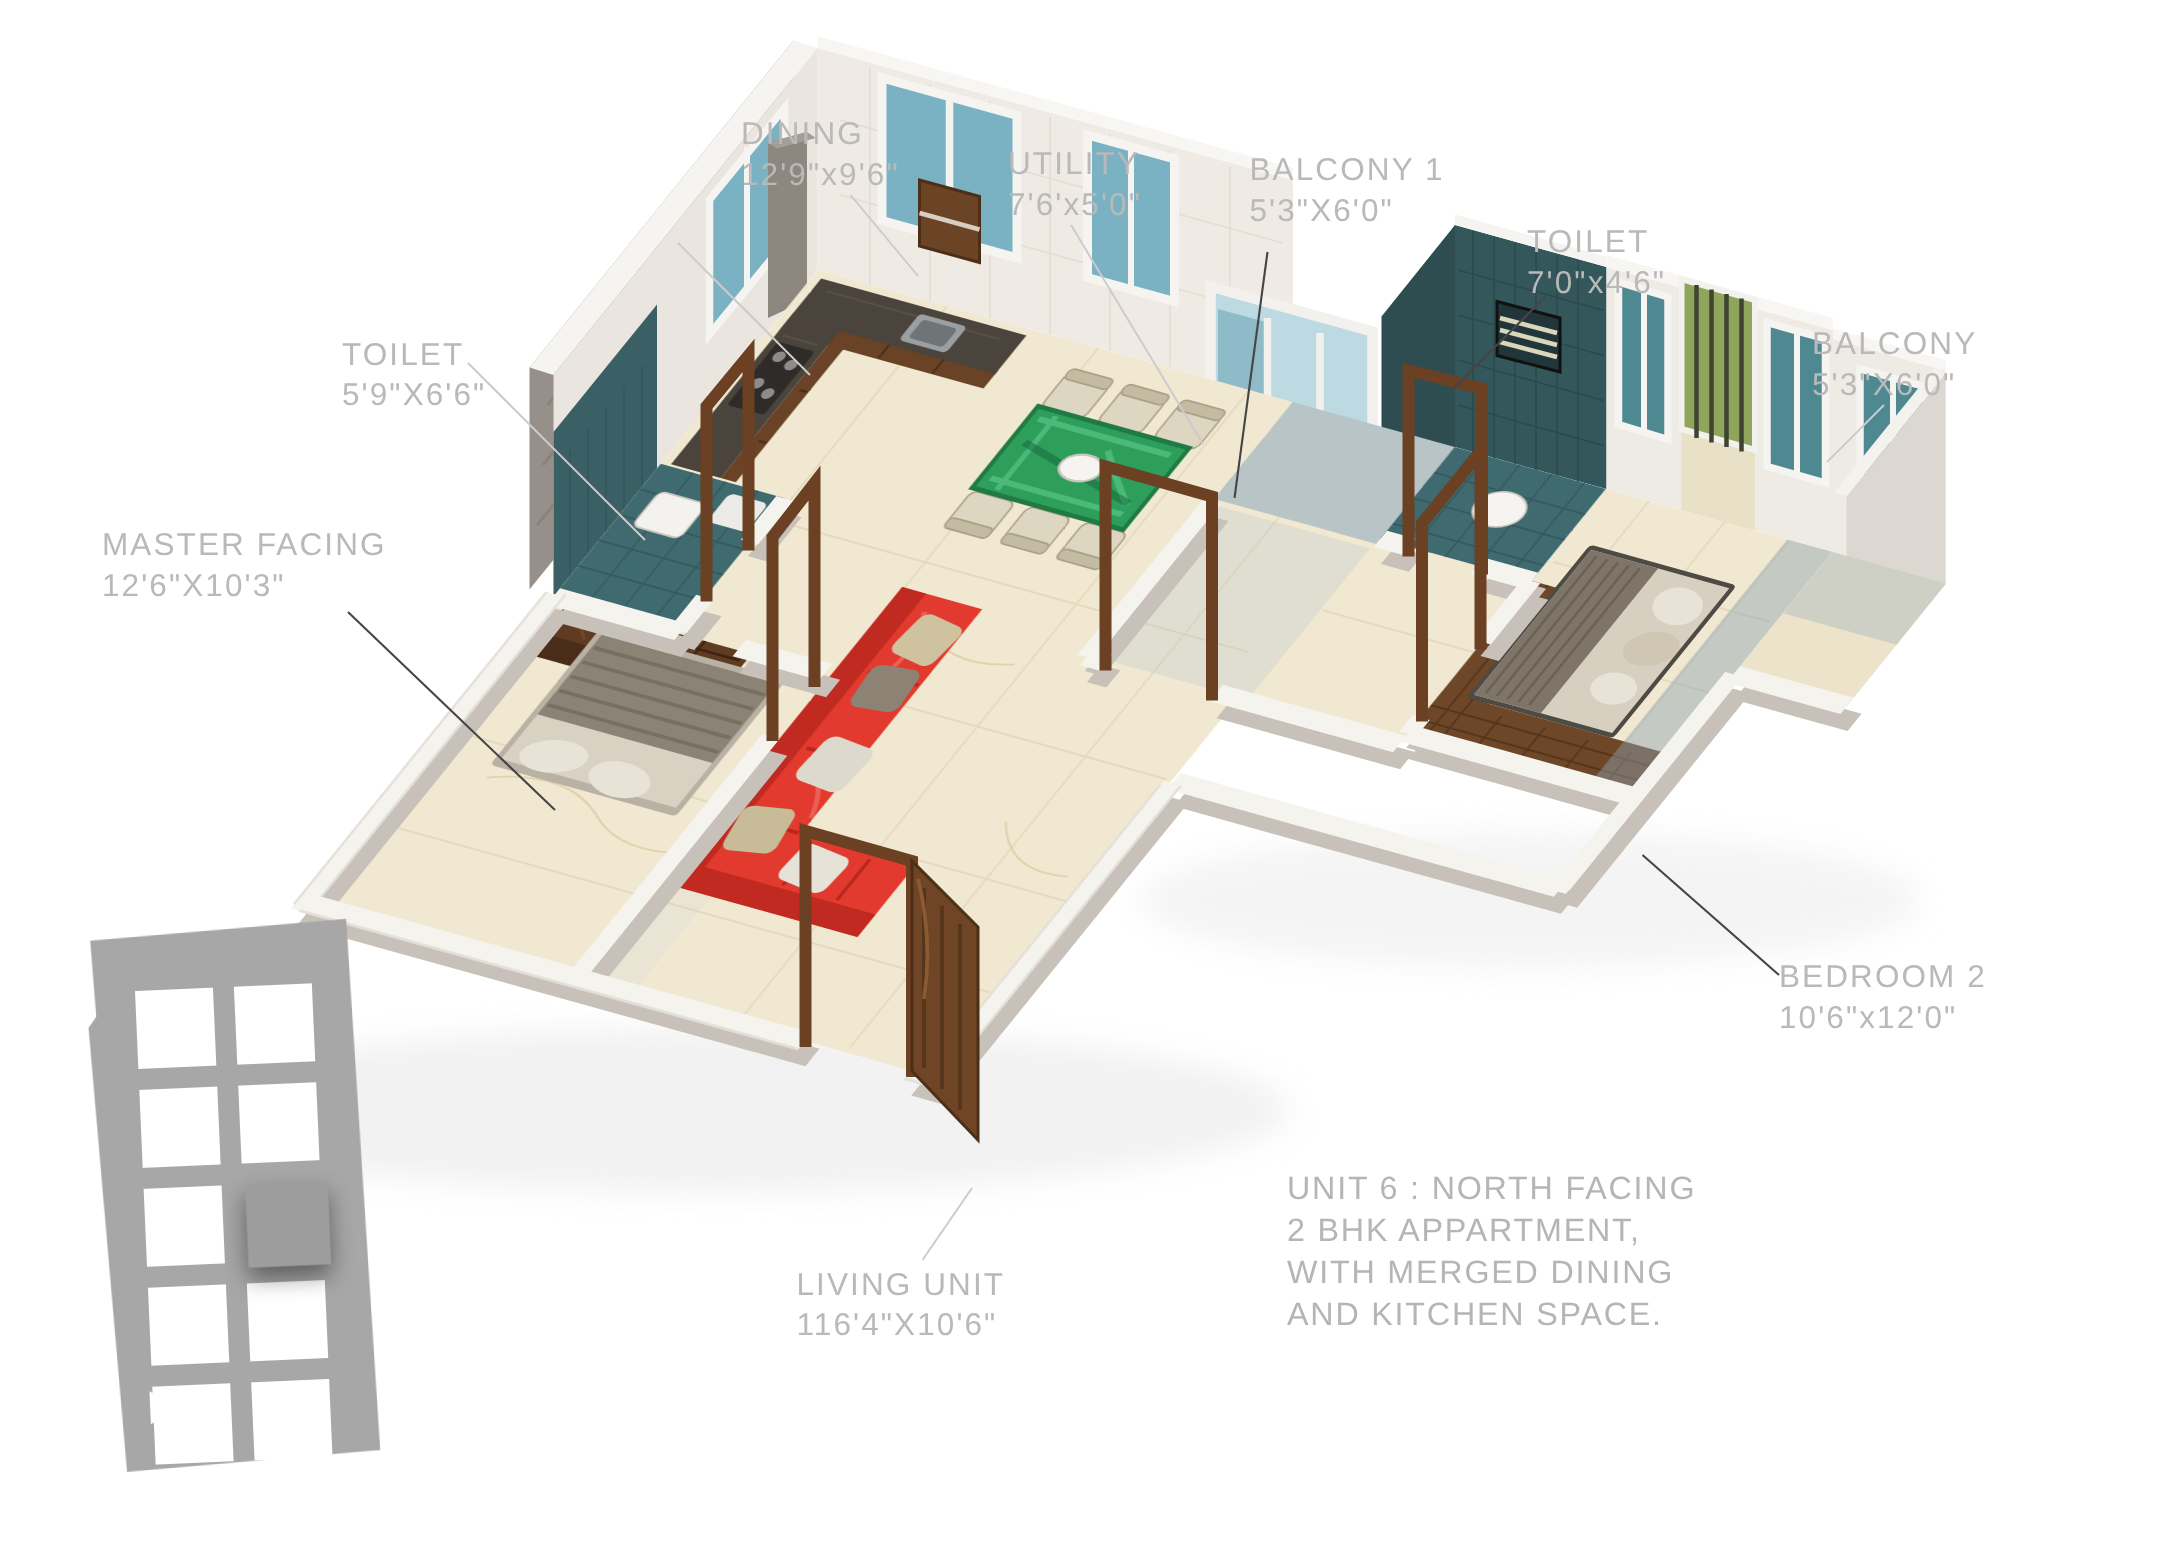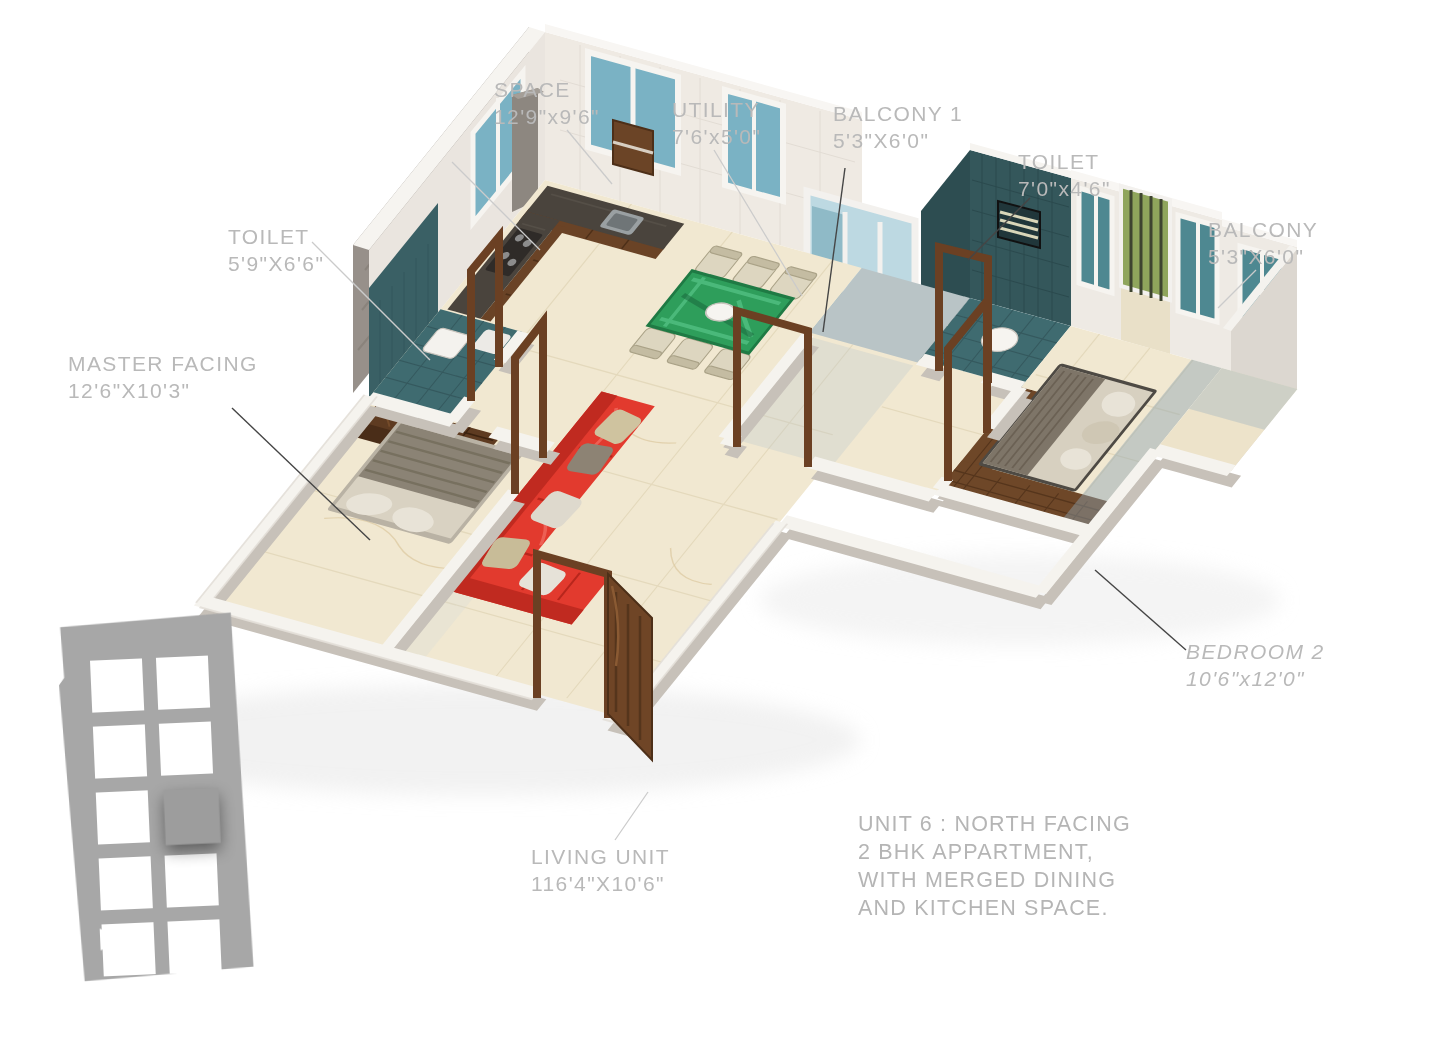--- a/index.html
+++ b/index.html
@@ -322,21 +322,21 @@
       <g stroke="#454545" stroke-width="1.4">
         <line x1="845" y1="168" x2="823" y2="332"></line>
         <line x1="1030" y1="198" x2="968" y2="260"></line>
         <line x1="232" y1="408" x2="370" y2="540"></line>
         <line x1="1186" y1="650" x2="1095" y2="570"></line>
       </g>
     </g>
   </svg>
 
   <div class="lbl" style="left:494px;top:76px;">
-    <span>SPACE</span>
+    <span>DINING</span>
     <span class="dims">12'9"x9'6"</span>
   </div>
   <div class="lbl" style="left:672px;top:96px;">
     <span>UTILITY</span>
     <span class="dims">7'6'x5'0"</span>
   </div>
   <div class="lbl" style="left:833px;top:100px;">
     <span>BALCONY 1</span>
     <span class="dims">5'3"X6'0"</span>
   </div>
@@ -349,30 +349,30 @@
     <span class="dims">5'3"X6'0"</span>
   </div>
   <div class="lbl" style="left:228px;top:223px;">
     <span>TOILET</span>
     <span class="dims">5'9"X6'6"</span>
   </div>
   <div class="lbl" style="left:68px;top:350px;">
     <span>MASTER FACING</span>
     <span class="dims">12'6"X10'3"</span>
   </div>
-  <div class="lbl" style="left:1186px;top:638px;font-style:italic;">
+  <div class="lbl" style="left:1186px;top:638px;">
     <span>BEDROOM 2</span>
     <span class="dims">10'6"x12'0"</span>
   </div>
   <div class="lbl" style="left:531px;top:843px;">
     <span>LIVING UNIT</span>
     <span class="dims">116'4"X10'6"</span>
   </div>
 
-  <div class="unit-note" style="left:858px;top:810px;">
+  <div class="unit-note" style="left:858px;top:778px;">
     <div>UNIT 6 : NORTH FACING</div>
     <div>2 BHK APPARTMENT,</div>
     <div>WITH MERGED DINING</div>
     <div>AND KITCHEN SPACE.</div>
   </div>
 
   <div class="locator">
     <div class="locator-grid">
       <div class="cell"></div>
       <div class="cell"></div>

